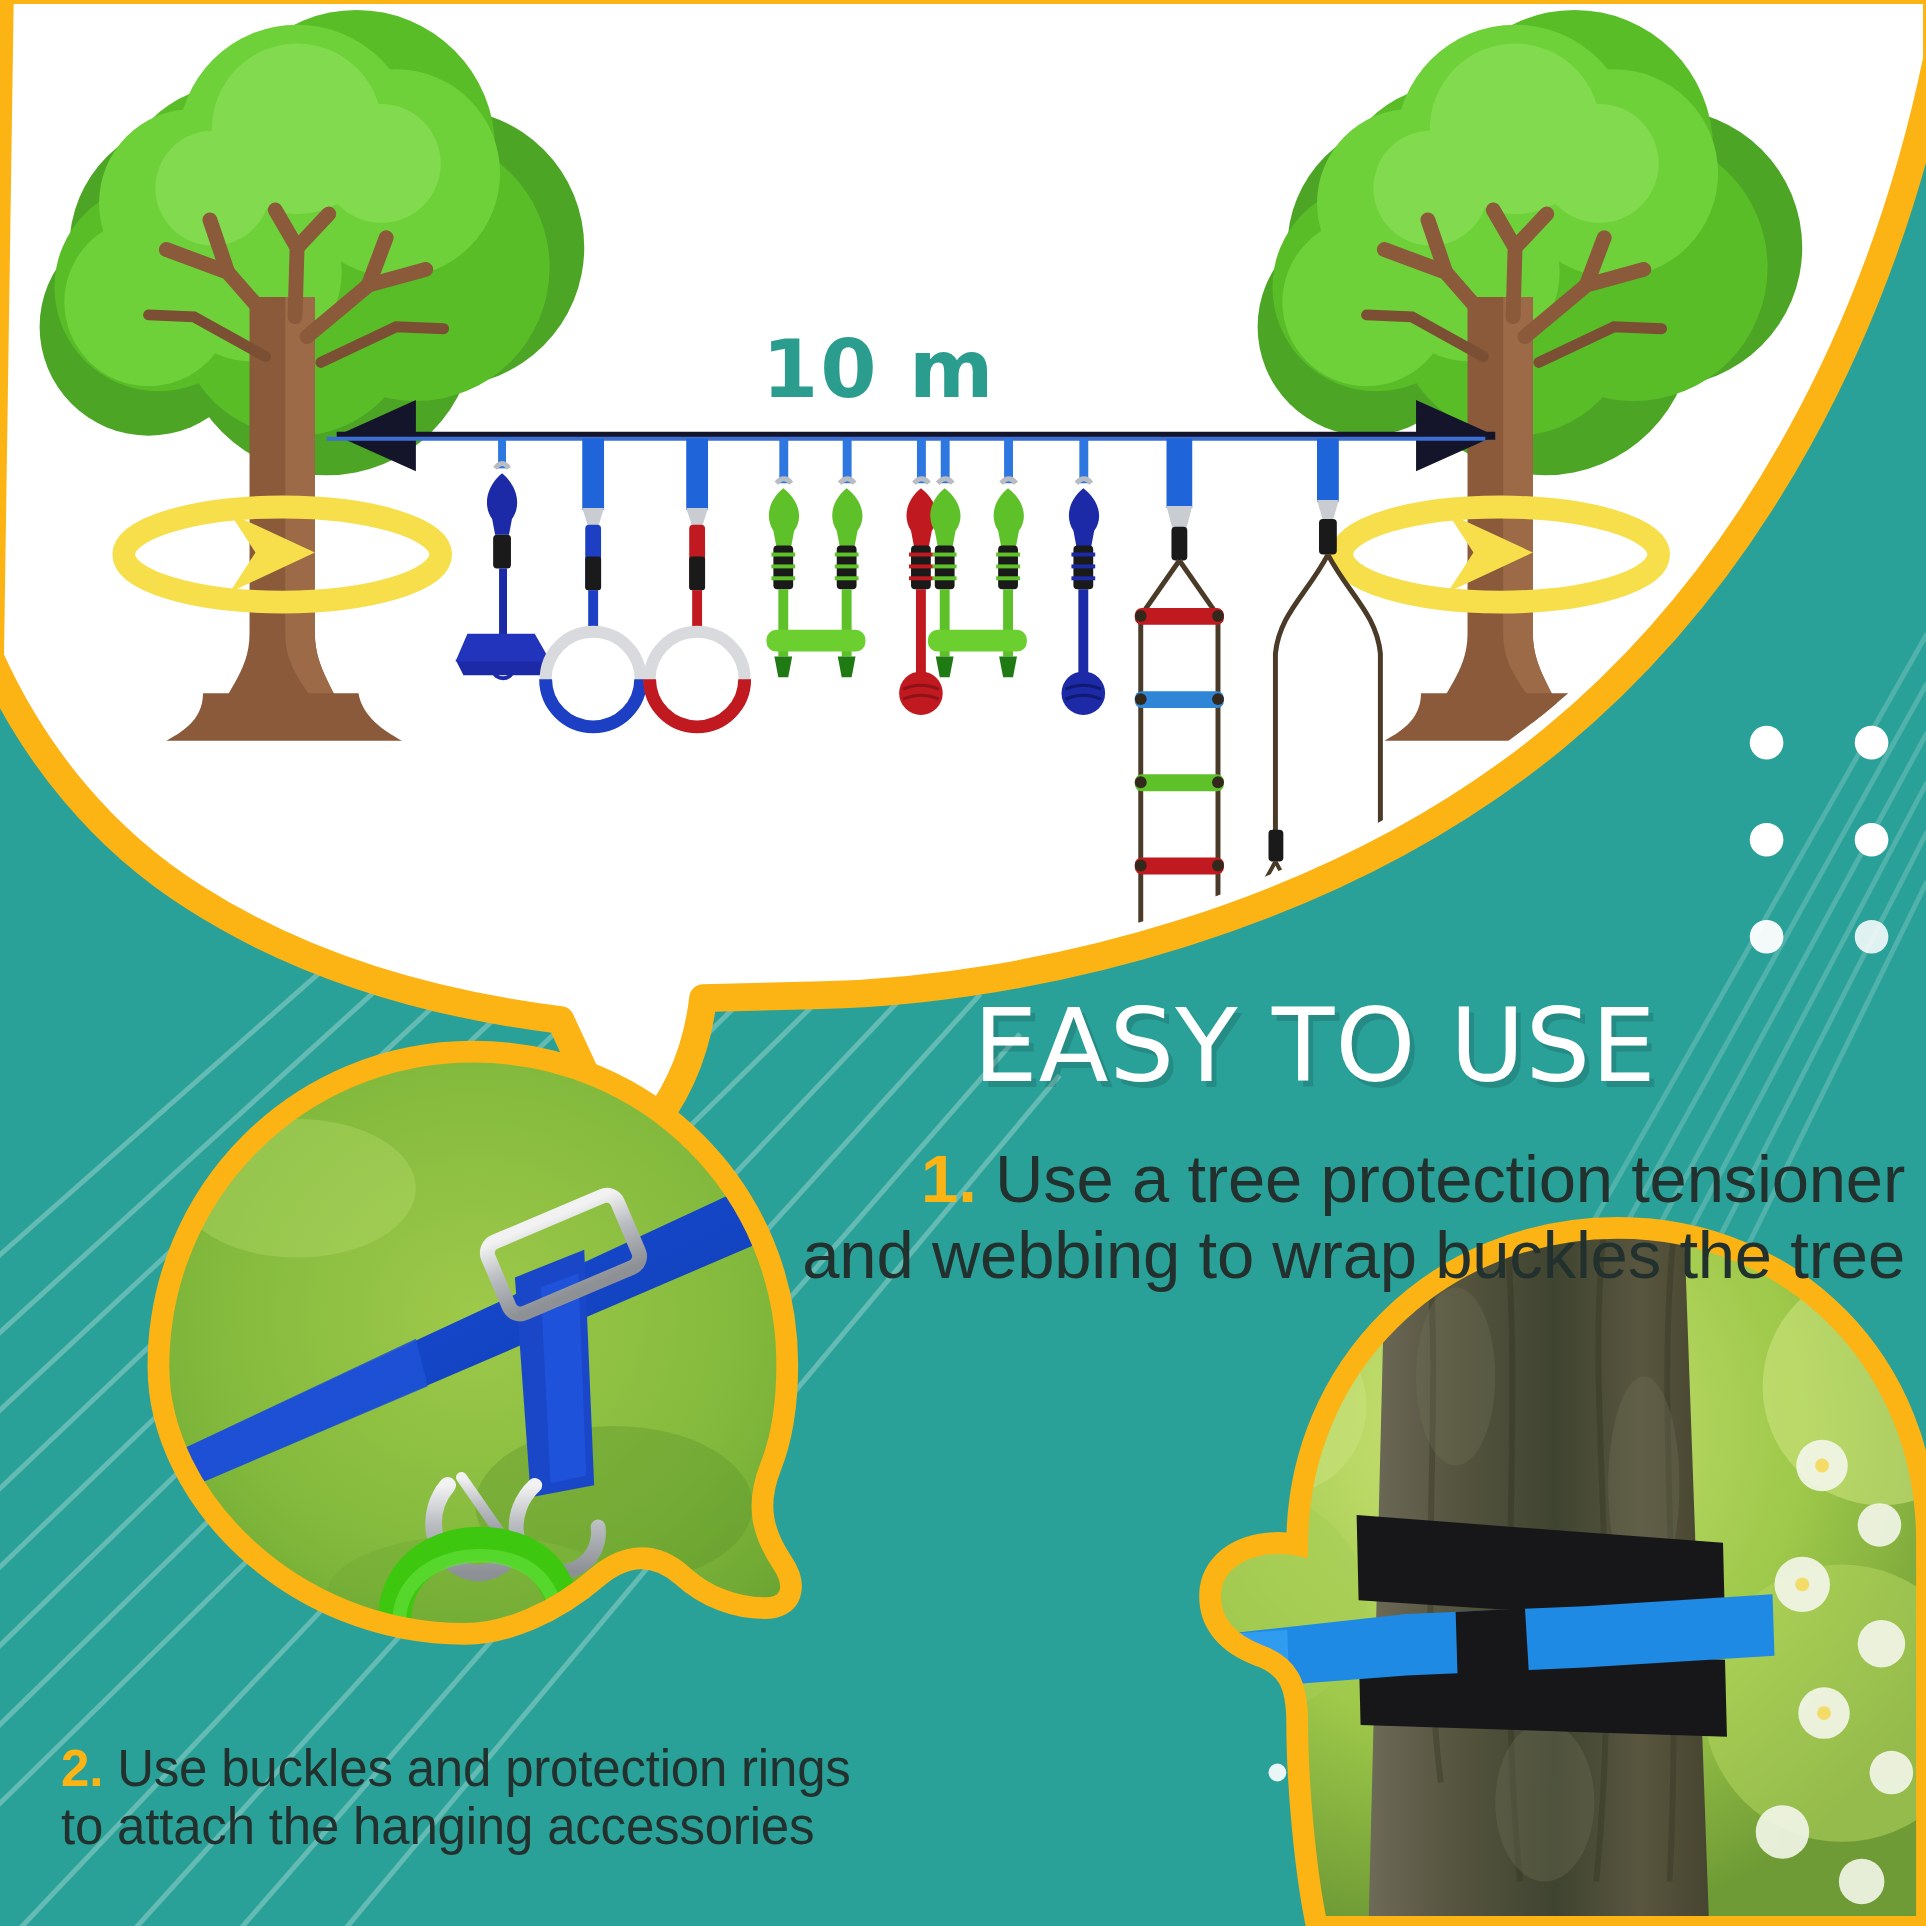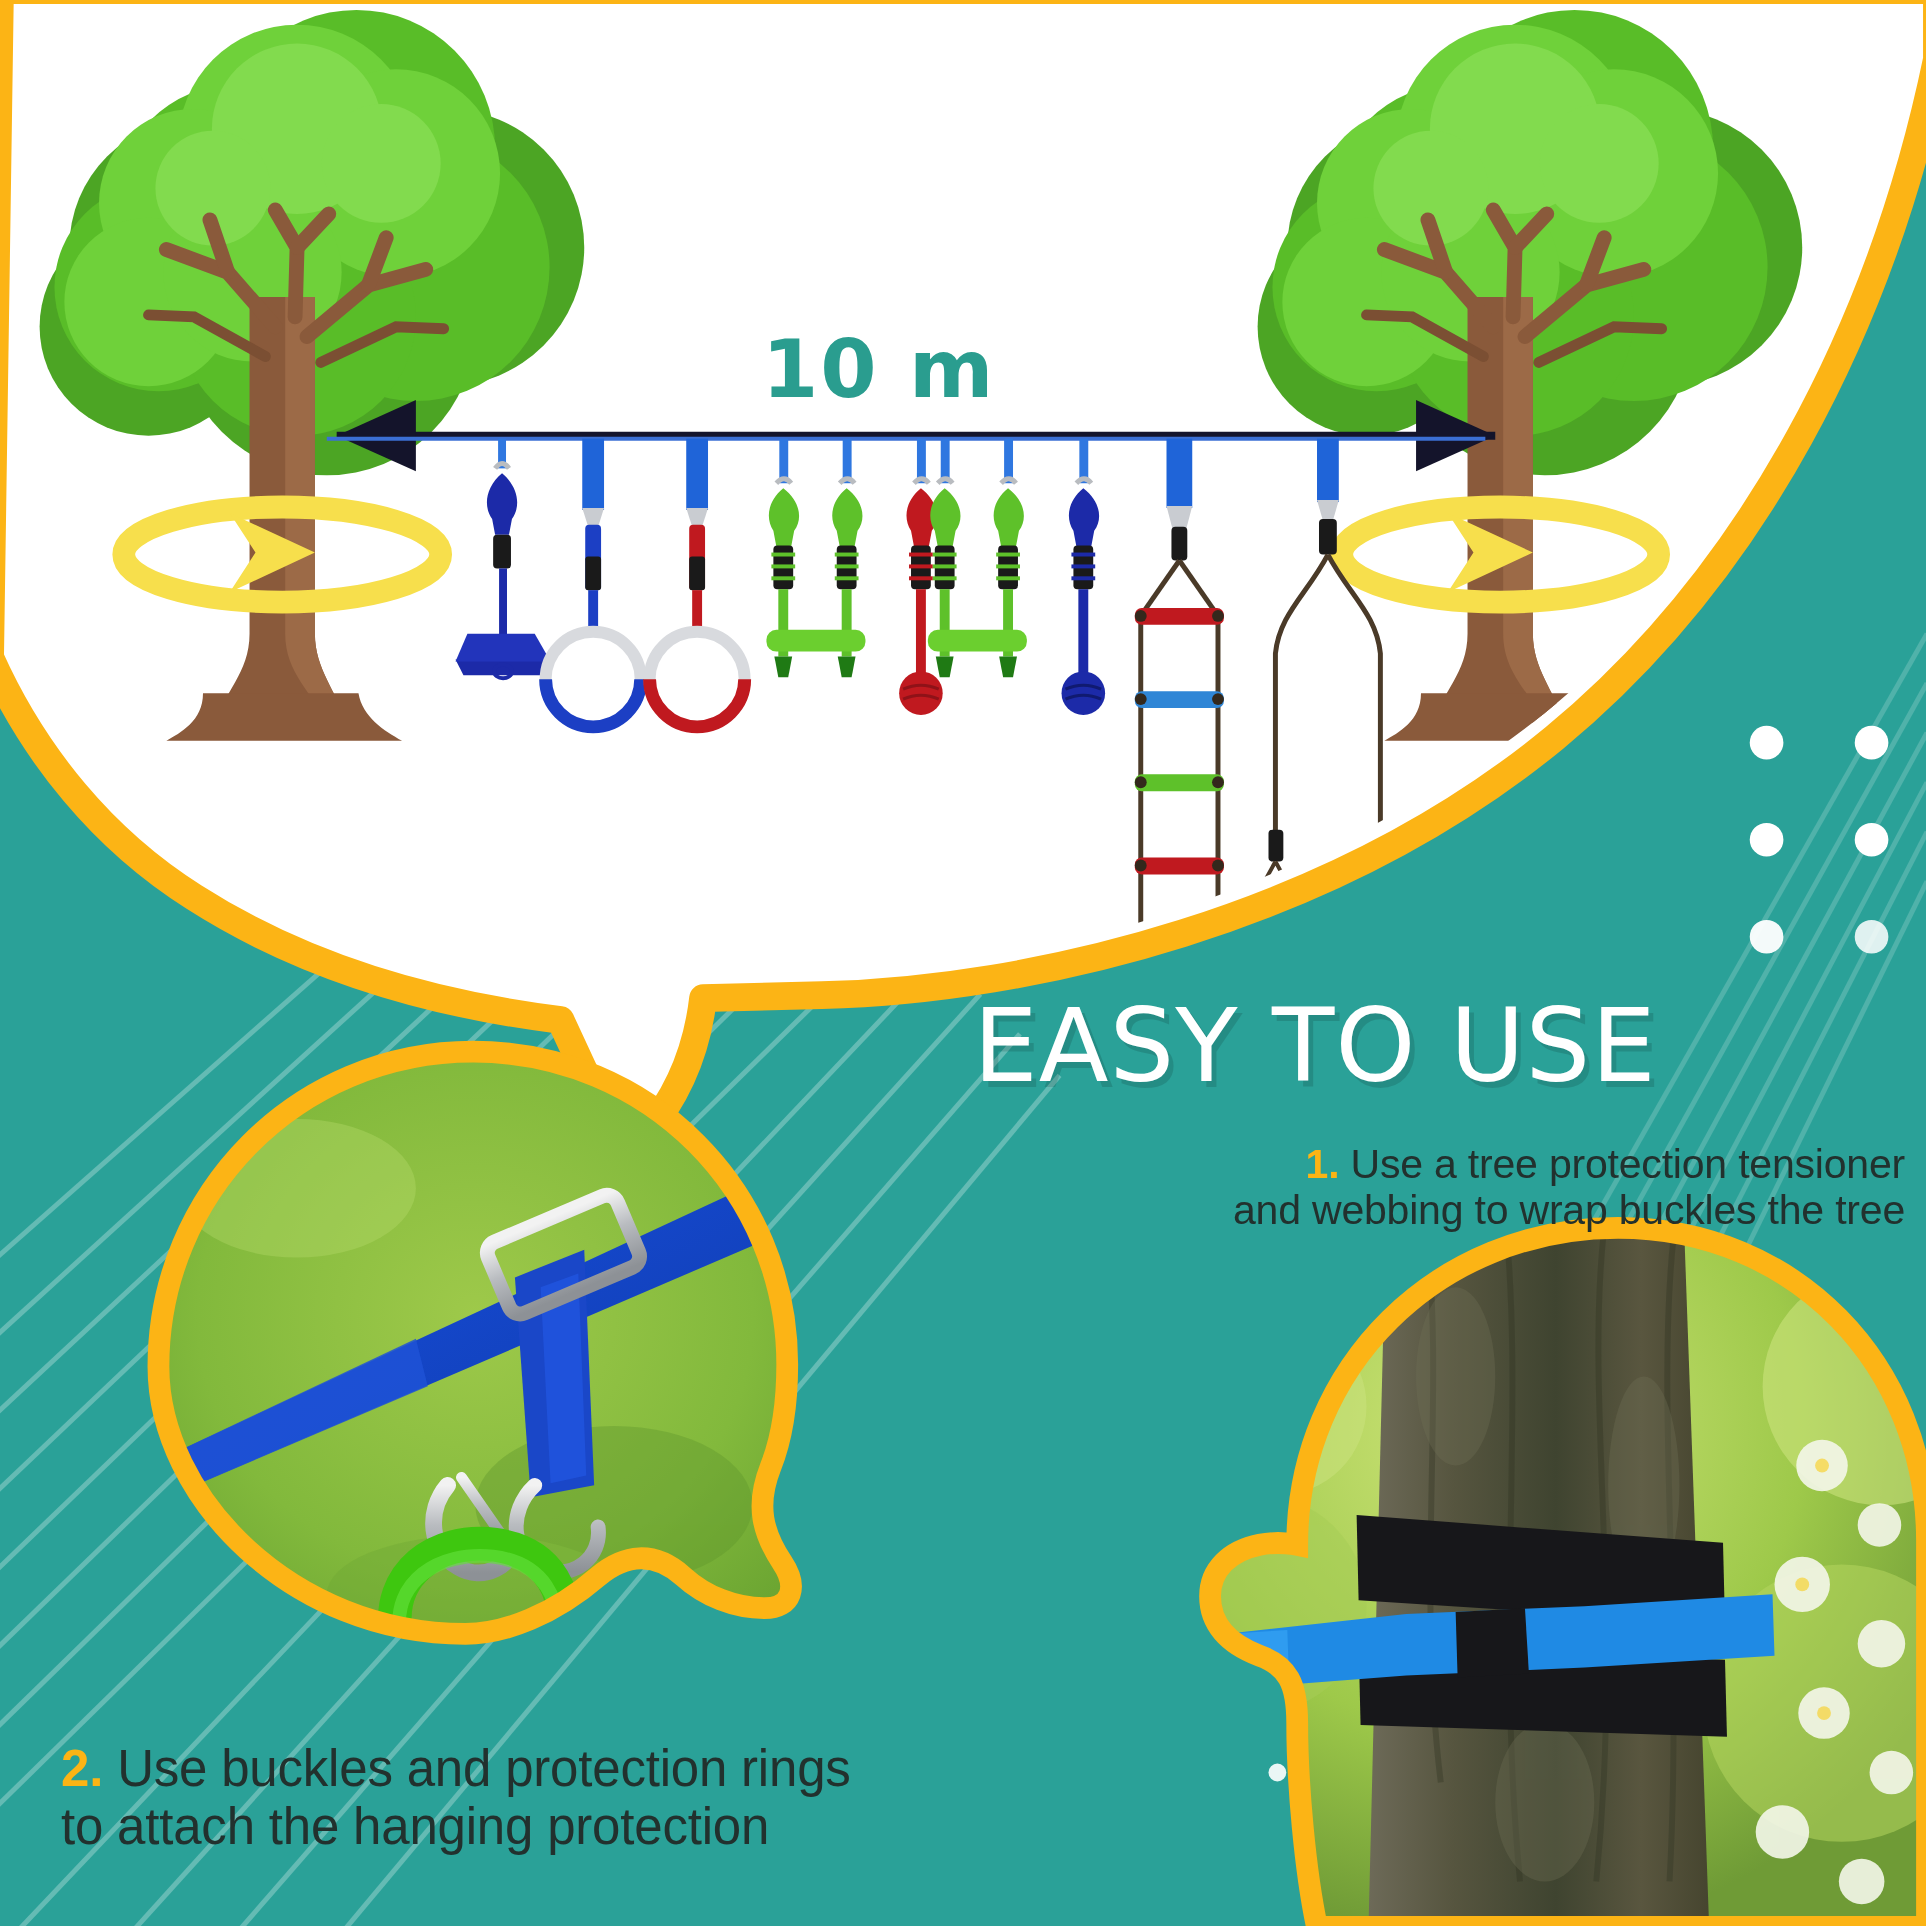--- a/index.html
+++ b/index.html
@@ -28,21 +28,21 @@
     color:#ffffff;
     text-shadow:5px 6px 0 rgba(0,0,0,0.13);
     line-height:1.0;
   }
   .step1 {
     position:absolute;
     right:22px;
     top:1141px;
     width:1198px;
     text-align:right;
-    font-size:41px;
+    font-size:67px;
     line-height:1.13;
     color:#22312e;
     font-family:"Liberation Sans", sans-serif;
     font-weight:400;
     letter-spacing:-0.2px;
   }
   .step2 {
     position:absolute;
     left:61px;
     top:1740px;
@@ -585,17 +585,17 @@
 
 <div class="step1">
   <span class="num">1.</span>
   <span>Use a tree protection tensioner</span><br>
   <span>and webbing to wrap buckles the tree</span>
 </div>
 
 <div class="step2">
   <span class="num">2.</span>
   <span>Use buckles and protection rings</span><br>
-  <span>to attach the hanging protection</span>
+  <span>to attach the hanging accessories</span>
 </div>
 
 </div>
 
 
 </body></html>

